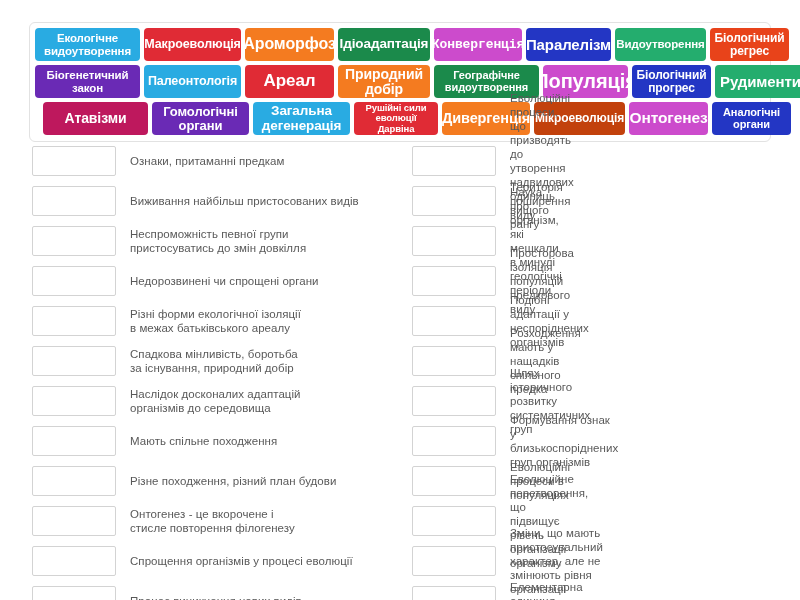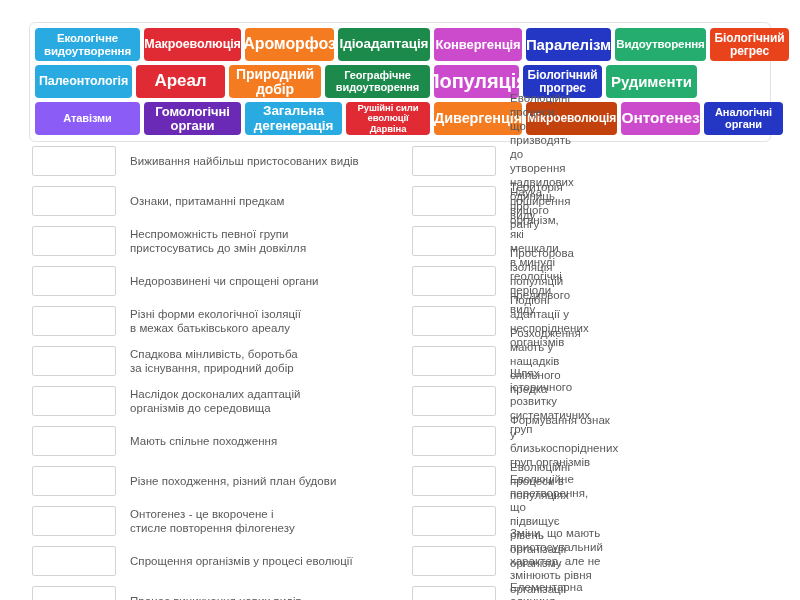--- a/index.html
+++ b/index.html
@@ -106,63 +106,65 @@
 
 <div id="app">
 
   <div class="tile-bank">
     <div class="tile-row">
         <div class="tile" style="background: rgb(41, 171, 226); font-size: 11.5px; flex: 0 0 105px; width: 105px;">Екологічне
 видоутворення</div>
         <div class="tile" style="background: rgb(224, 43, 53); font-size: 12.5px; flex: 0 0 97px; width: 97px;">Макроеволюція</div>
         <div class="tile" style="background: rgb(244, 123, 32); font-size: 16px; flex: 0 0 89px; width: 89px;">Ароморфоз</div>
         <div class="tile" style="background: rgb(27, 138, 75); font-size: 13.5px; flex: 0 0 92px; width: 92px;">Ідіоадаптація</div>
-        <div class="tile" style="background: rgb(204, 75, 204); font-size: 13px; flex: 0 0 88px; width: 88px;">Конвергенція</div>
+        <div class="tile" style="background: rgb(204, 75, 204); font-size: 13px; flex: 0 0 88px; width: 88px; font-family: Liberation Mono, monospace;">Конвергенція</div>
         <div class="tile" style="background: rgb(35, 54, 196); font-size: 15px; flex: 0 0 85px; width: 85px;">Паралелізм</div>
         <div class="tile" style="background: rgb(36, 173, 110); font-size: 11.5px; flex: 0 0 91px; width: 91px;">Видоутворення</div>
         <div class="tile" style="background: rgb(232, 67, 26); font-size: 12px; flex: 0 0 79px; width: 79px;">Біологічний
 регрес</div>
       </div>
     <div class="tile-row">
+        <div class="tile" style="background: rgb(106, 42, 181); font-size: 11.5px; flex: 0 0 105px; width: 105px;">Біогенетичний
+закон</div>
         <div class="tile" style="background: rgb(41, 171, 226); font-size: 12.5px; flex: 0 0 97px; width: 97px;">Палеонтологія</div>
         <div class="tile" style="background: rgb(224, 43, 53); font-size: 17px; flex: 0 0 89px; width: 89px;">Ареал</div>
         <div class="tile" style="background: rgb(244, 123, 32); font-size: 14px; flex: 0 0 92px; width: 92px;">Природний
 добір</div>
         <div class="tile" style="background: rgb(27, 138, 75); font-size: 11px; flex: 0 0 105px; width: 105px;">Географічне
 видоутворення</div>
         <div class="tile" style="background: rgb(204, 75, 204); font-size: 20px; flex: 0 0 85px; width: 85px;">Популяція</div>
         <div class="tile" style="background: rgb(35, 54, 196); font-size: 12px; flex: 0 0 79px; width: 79px;">Біологічний
 прогрес</div>
         <div class="tile" style="background: rgb(36, 173, 110); font-size: 15px; flex: 0 0 91px; width: 91px;">Рудименти</div>
       </div>
     <div class="tile-row">
-        <div class="tile" style="background: #8b5cf6; font-size: 11px; flex: 0 0 105px; width: 105px;">Атавізми</div>
+        <div class="tile" style="background: #be185d; font-size: 14px; flex: 0 0 105px; width: 105px; margin-left: 8px;">Атавізми</div>
         <div class="tile" style="background: rgb(106, 42, 181); font-size: 13px; flex: 0 0 97px; width: 97px;">Гомологічні
 органи</div>
         <div class="tile" style="background: rgb(41, 171, 226); font-size: 13.5px; flex: 0 0 97px; width: 97px;">Загальна
 дегенерація</div>
         <div class="tile" style="background: rgb(224, 43, 53); font-size: 9.5px; flex: 0 0 84px; width: 84px;">Рушійні сили
 еволюції Дарвіна</div>
         <div class="tile" style="background: rgb(244, 123, 32); font-size: 14.5px; flex: 0 0 88px; width: 88px;">Дивергенція</div>
         <div class="tile" style="background: #c2410c; font-size: 12px; flex: 0 0 91px; width: 91px;">Мікроеволюція</div>
         <div class="tile" style="background: rgb(204, 75, 204); font-size: 15.5px; flex: 0 0 79px; width: 79px;">Онтогенез</div>
         <div class="tile" style="background: rgb(35, 54, 196); font-size: 11px; flex: 0 0 79px; width: 79px;">Аналогічні
 органи</div>
       </div>
   </div>
 
   <div class="columns">
     <div class="column left">
         <div class="match-row">
           <div class="drop-box"></div>
+          <div class="match-label">Ознаки, притаманні предкам</div>
+        </div>
+        <div class="match-row">
+          <div class="drop-box"></div>
           <div class="match-label">Виживання найбільш пристосованих видів</div>
-        </div>
-        <div class="match-row">
-          <div class="drop-box"></div>
-          <div class="match-label">Ознаки, притаманні предкам</div>
         </div>
         <div class="match-row">
           <div class="drop-box"></div>
           <div class="match-label">Неспроможність певної групи
 пристосуватись до змін довкілля</div>
         </div>
         <div class="match-row">
           <div class="drop-box"></div>
           <div class="match-label">Недорозвинені чи спрощені органи</div>
         </div>

